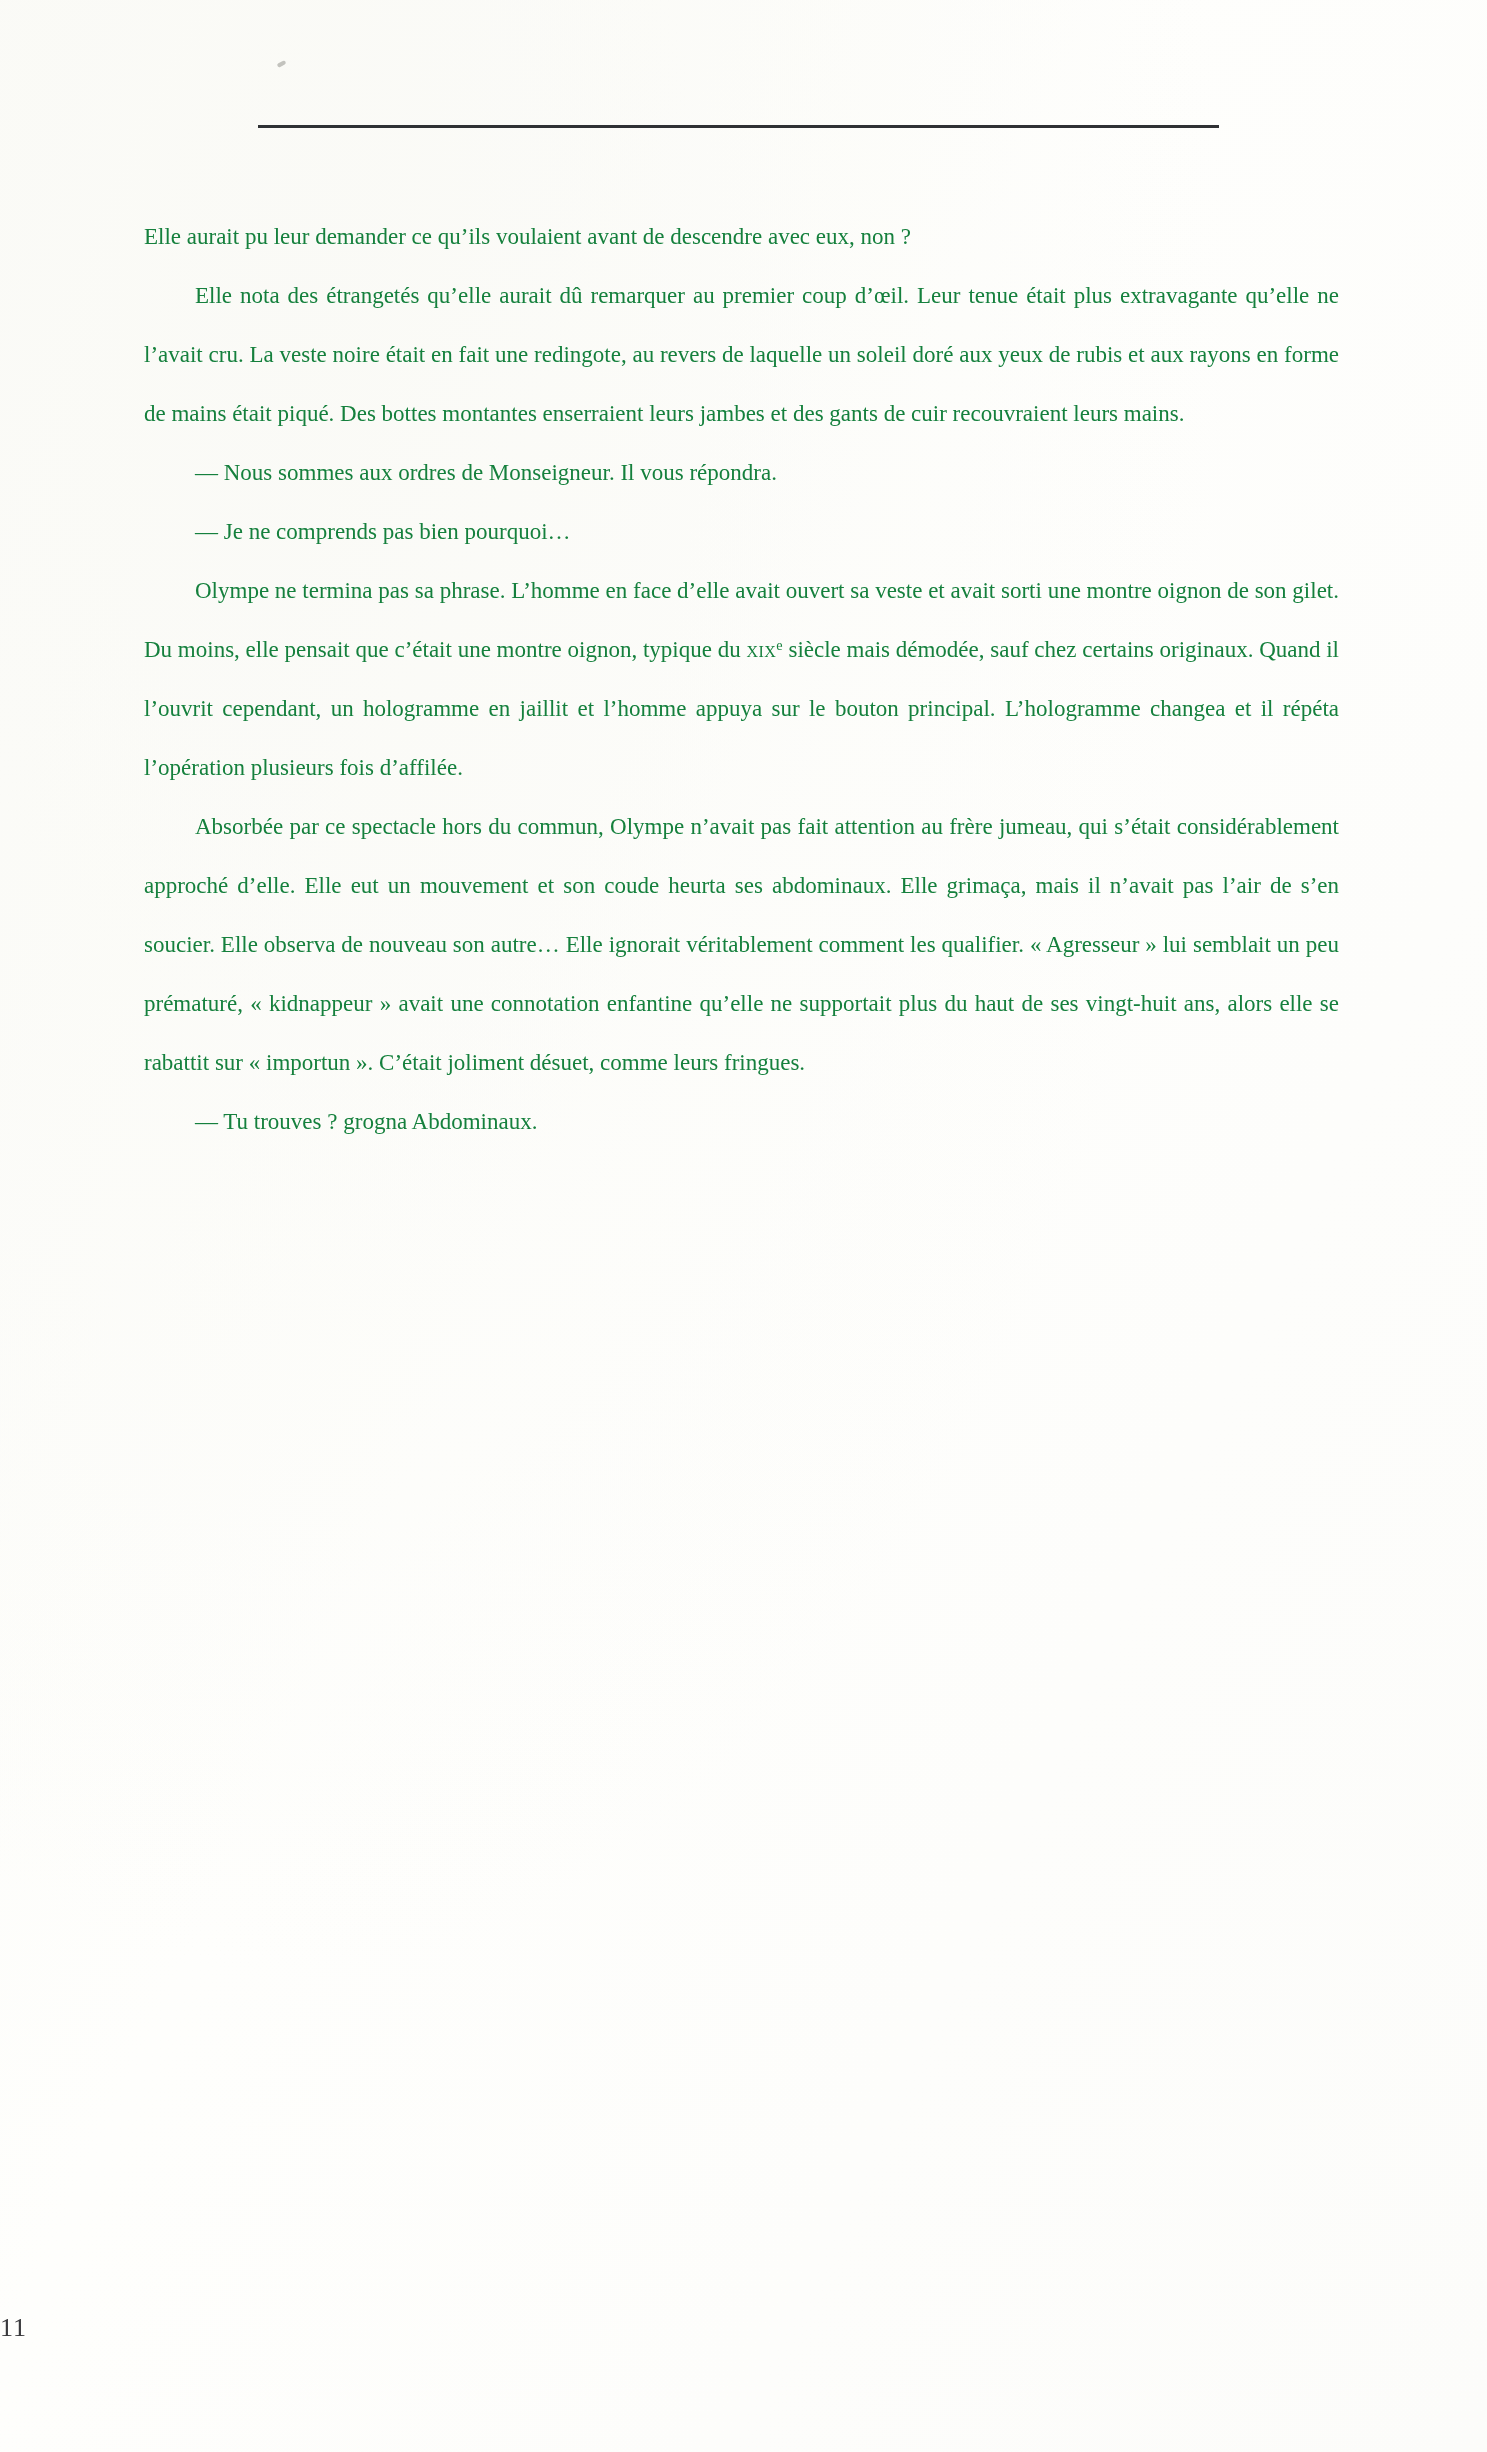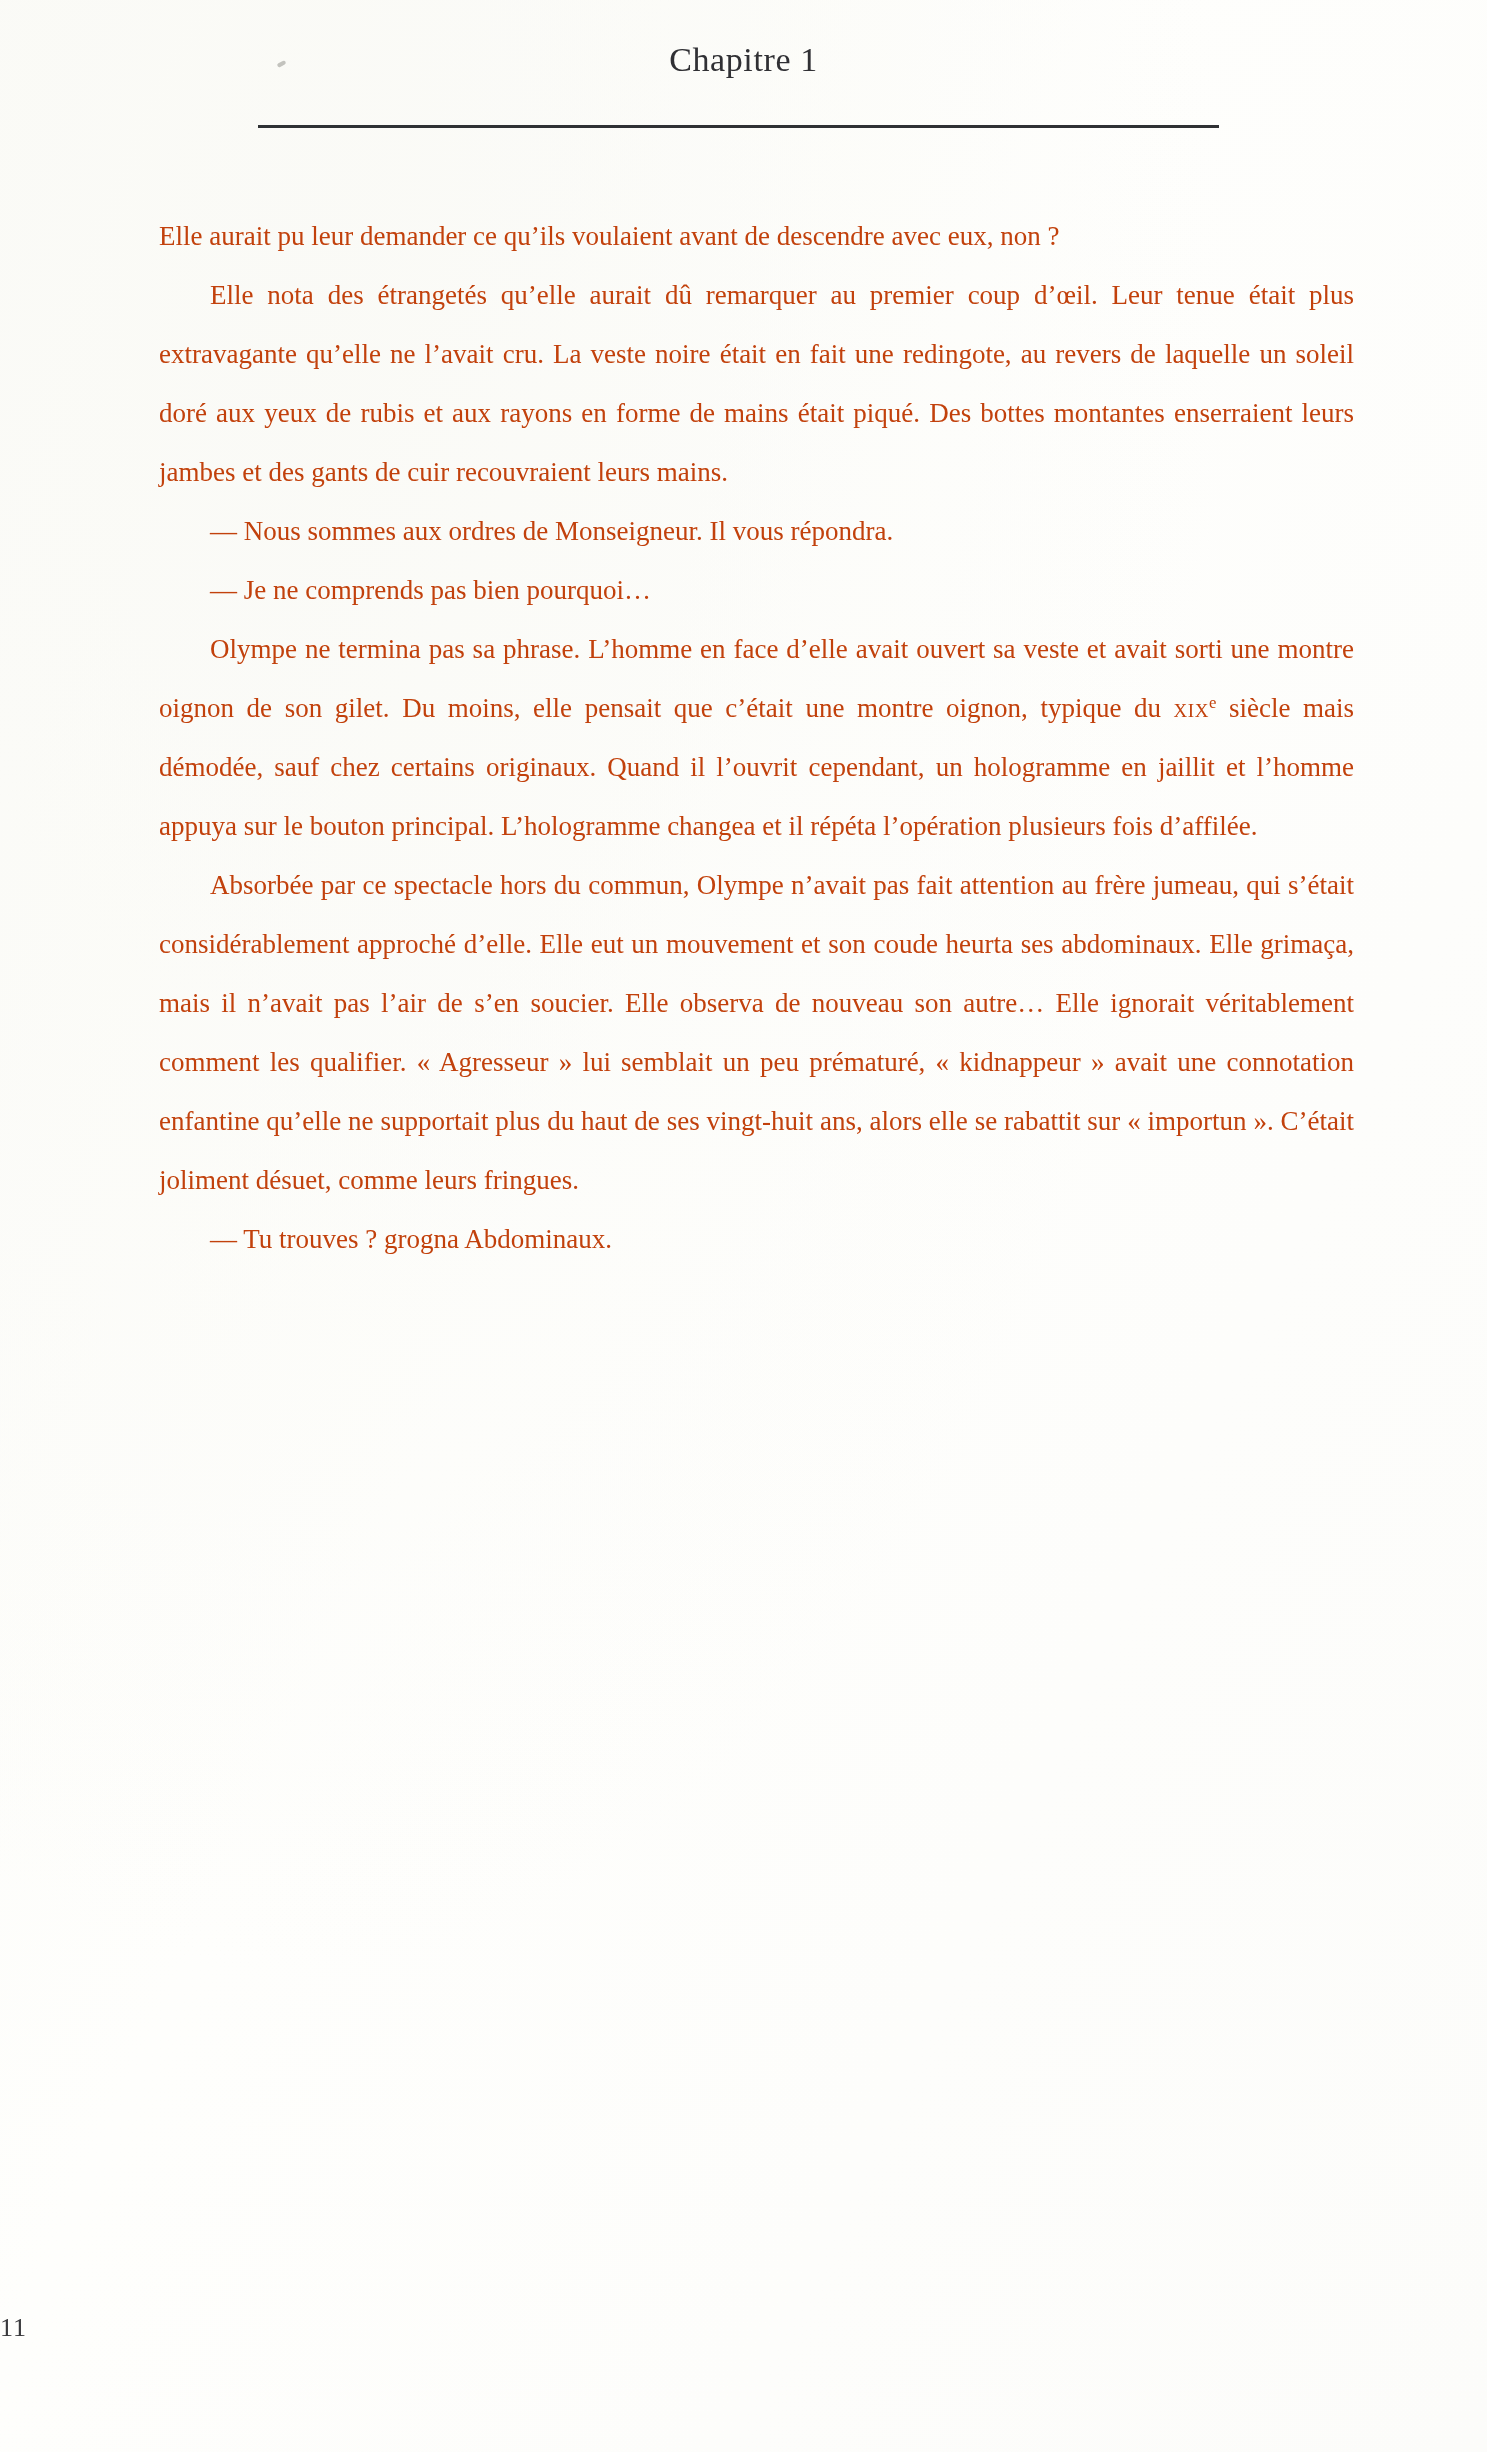--- a/index.html
+++ b/index.html
@@ -63,27 +63,27 @@
     background: #b9b9b4;
     transform: rotate(-28deg);
     border-radius: 2px;
     opacity: 0.85;
   }
 
   
   .textblock {
     position: absolute;
     top: 207px;
-    left: 159px;
+    left: 144px;
     width: 1195px;
-    font-size: 27px;
+    font-size: 23px;
     line-height: 59px;
     text-align: justify;
     text-justify: inter-word;
-    color: #c2410c;
+    color: #15803d;
     hyphens: none;
   }
 
   .textblock p {
     margin: 0;
     text-indent: 0;
   }
 
   .textblock p.indent {
     text-indent: 51px;
@@ -118,21 +118,20 @@
     letter-spacing: 1px;
   }
 </style>
 </head>
 <body>
 
 <div class="page">
 
   <div class="paper-tone"></div>
 
-  <div class="running-head">Chapitre 1</div>
 
   <div class="stray-mark"></div>
 
   <div class="head-rule"></div>
 
   <div class="textblock">
 
     <p>Elle aurait pu leur demander ce qu’ils voulaient avant de descendre avec eux, non ?</p>
 
     <p class="indent">Elle nota des étrangetés qu’elle aurait dû remarquer au premier coup d’œil. Leur tenue était plus extravagante qu’elle ne l’avait cru. La veste noire était en fait une redingote, au revers de laquelle un soleil doré aux yeux de rubis et aux rayons en forme de mains était piqué. Des bottes montantes enserraient leurs jambes et des gants de cuir recouvraient leurs mains.</p>

